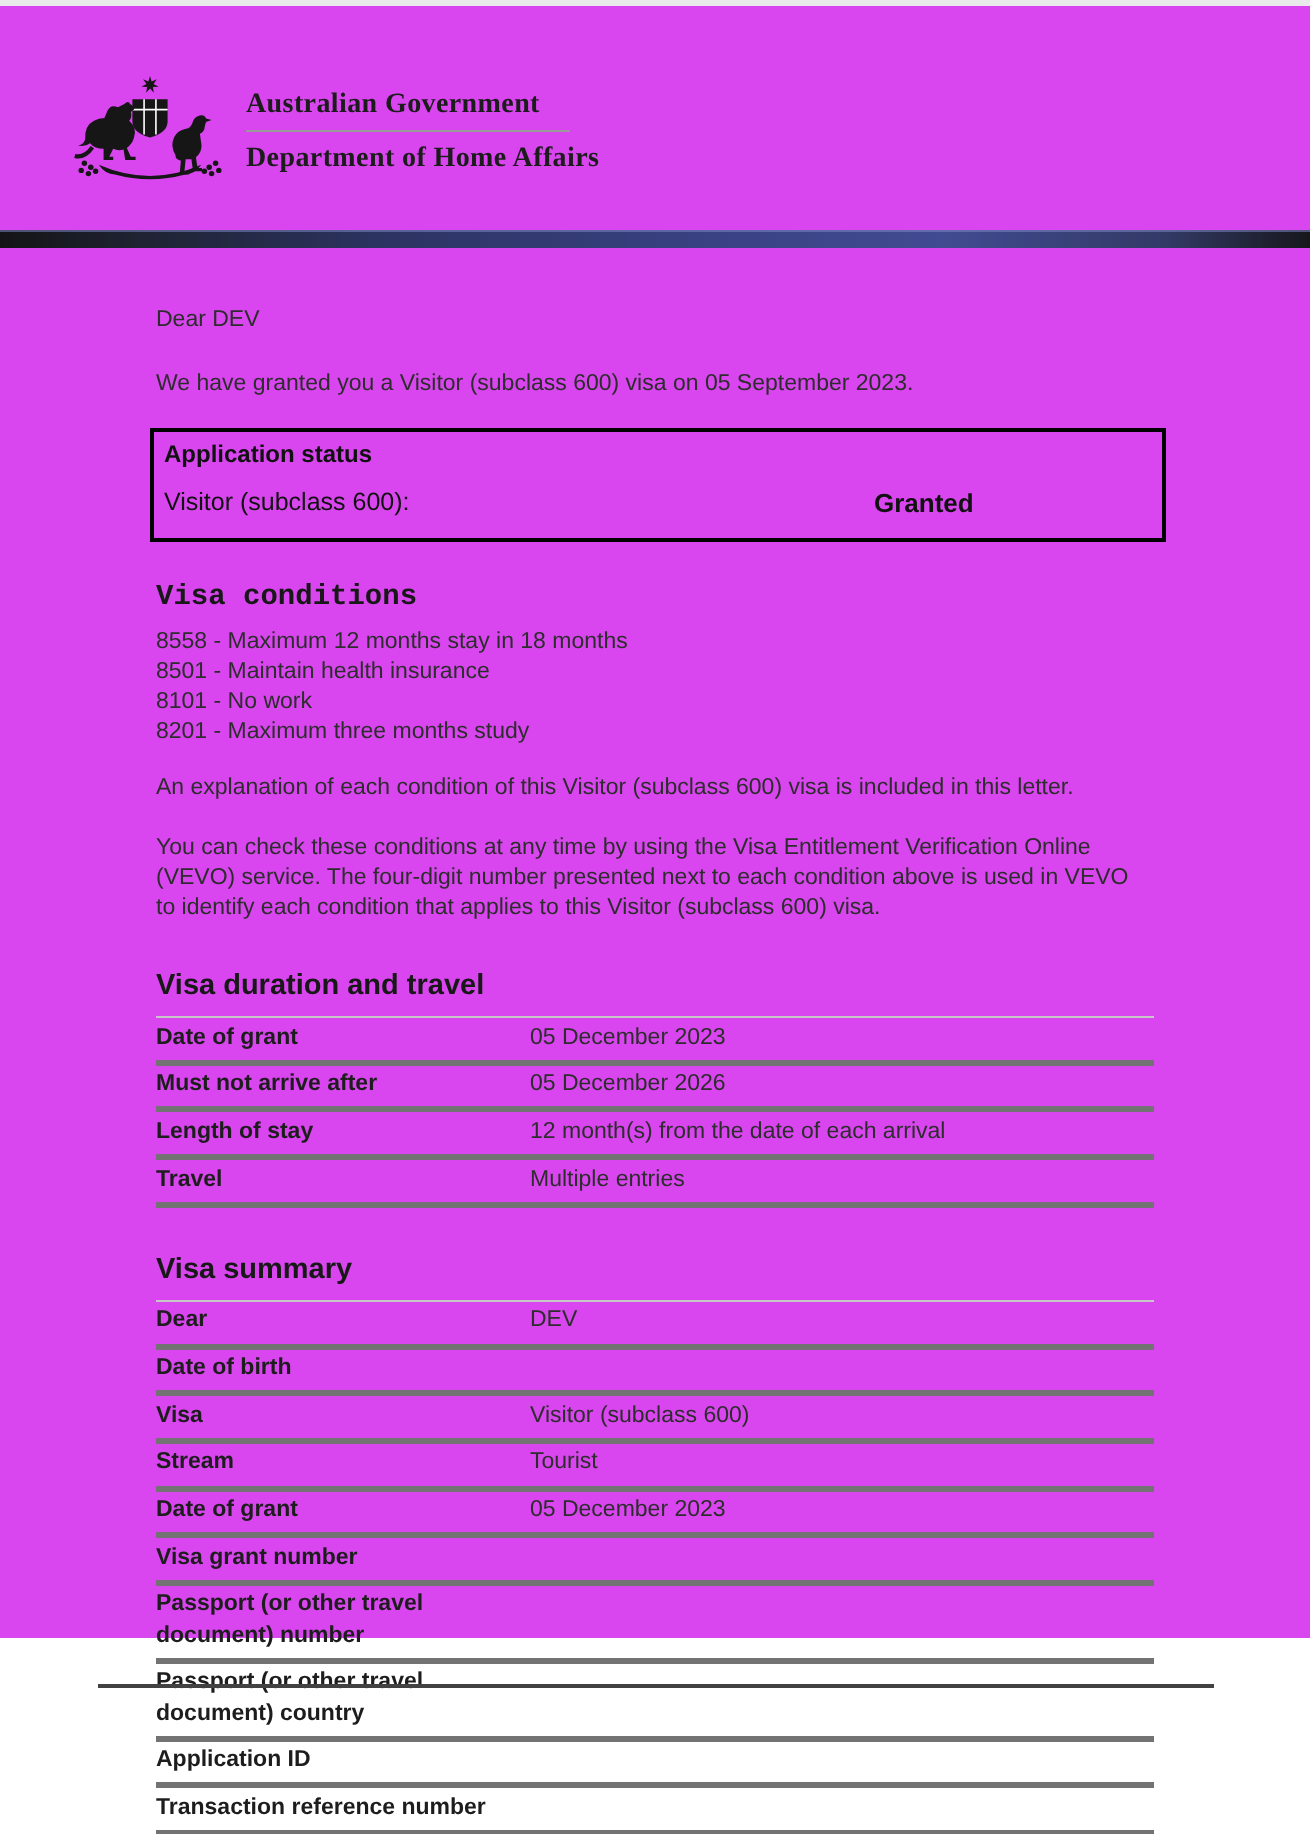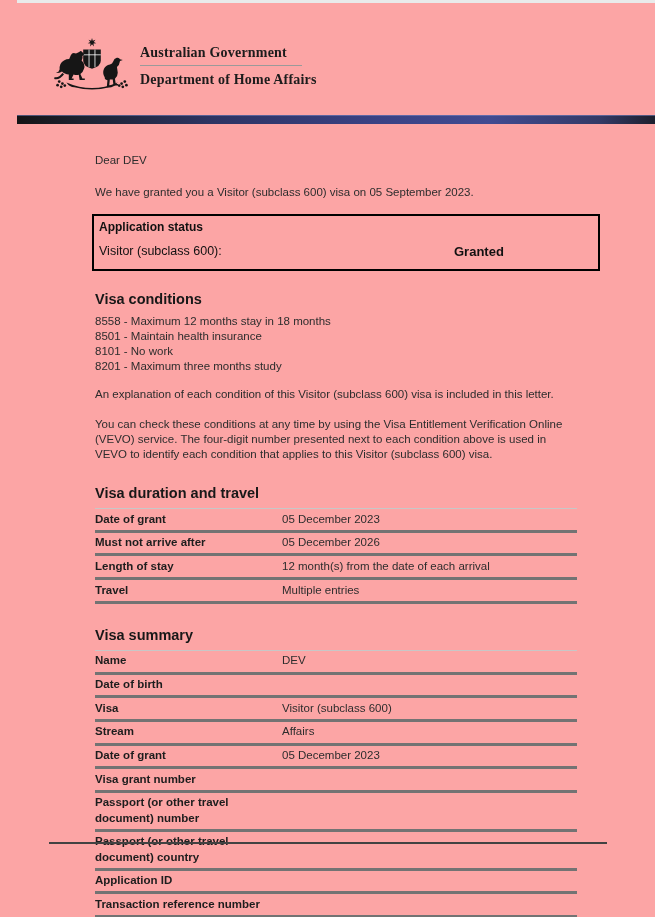--- a/index.html
+++ b/index.html
@@ -3,21 +3,21 @@
 <meta charset="utf-8">
 <style>
   * { margin: 0; padding: 0; box-sizing: border-box; }
   html, body { background: #ffffff; }
   body {
     width: 655px; height: 917px;
     font-family: "Liberation Sans", sans-serif;
     color: #2d2d2d;
     overflow: hidden;
   }
-  .page { position: relative; width: 655px; height: 917px; background: #fca5a5; padding-left: 17px; }
+  .page { position: relative; width: 655px; height: 819px; background: #d946ef; }
   .top-strip { height: 3px; background: #e9ebeb; }
 
   
   .header { display: flex; align-items: flex-start; padding: 33px 0 0 34px; }
   .crest { width: 82px; height: 64px; flex: 0 0 auto; }
   .header-text { margin-left: 7px; padding-top: 9px; font-family: "Liberation Serif", serif; font-weight: bold; color: #1c1c1c; }
   .gov-title { font-size: 14px; letter-spacing: 0.2px; }
   .header-divider { width: 162px; height: 1px; background: #9a9a9a; margin: 4px 0 6px; }
   .dept-title { font-size: 14px; letter-spacing: 0.2px; }
 
@@ -38,21 +38,21 @@
     border: 2px solid #000;
     padding: 4px 6px 9px 5px;
     color: #111;
   }
   .status-title { font-size: 12px; font-weight: bold; }
   .status-row { display: flex; margin-top: 7px; font-size: 12.5px; }
   .status-row .visa-label { width: 355px; }
   .status-row .status-value { font-weight: bold; font-size: 13px; }
 
   .section-title { font-size: 14.5px; font-weight: bold; color: #181818; }
-  .sec-conditions .section-title { margin-top: 19px; }
+  .sec-conditions .section-title { margin-top: 19px; font-family: Liberation Mono, monospace; }
   .conditions-list { margin-top: 5px; list-style: none; }
   .conditions-list li { line-height: 1.28; }
   .explanation { margin-top: 14px; }
   .vevo-note { margin-top: 14px; }
 
   .sec-table { margin-top: 22px; }
   .vtable { margin-top: 5px; }
   .vtable .trow {
     display: flex;
     border-bottom: 3px solid #737373;
@@ -159,34 +159,34 @@
           <span class="tlabel">Travel</span>
           <span class="tvalue">Multiple entries</span>
         </div>
       </div>
     </div>
 
     <div class="sec-table">
       <div class="section-title">Visa summary</div>
       <div class="vtable">
         <div class="trow">
-          <span class="tlabel">Name</span>
+          <span class="tlabel">Dear</span>
           <span class="tvalue">DEV</span>
         </div>
         <div class="trow">
           <span class="tlabel">Date of birth</span>
           <span class="tvalue"></span>
         </div>
         <div class="trow">
           <span class="tlabel">Visa</span>
           <span class="tvalue">Visitor (subclass 600)</span>
         </div>
         <div class="trow">
           <span class="tlabel">Stream</span>
-          <span class="tvalue">Affairs</span>
+          <span class="tvalue">Tourist</span>
         </div>
         <div class="trow">
           <span class="tlabel">Date of grant</span>
           <span class="tvalue">05 December 2023</span>
         </div>
         <div class="trow">
           <span class="tlabel">Visa grant number</span>
           <span class="tvalue"></span>
         </div>
         <div class="trow">

